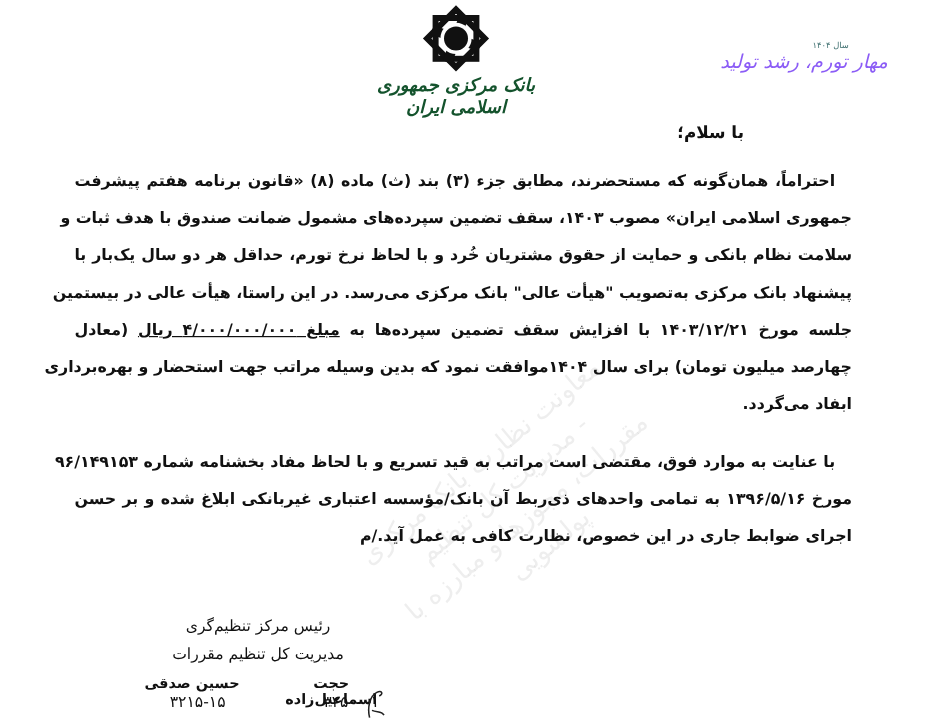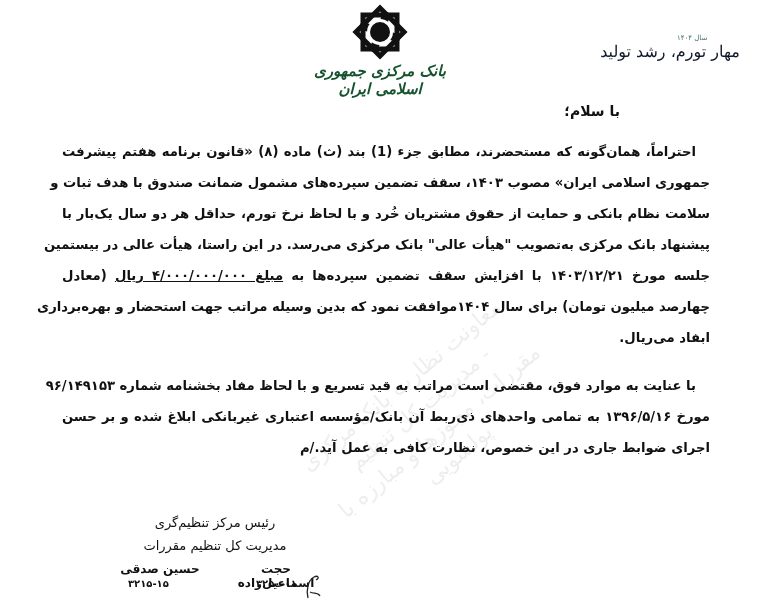--- a/index.html
+++ b/index.html
@@ -43,22 +43,23 @@
       letter-spacing: -0.5px;
     }
     .slogan {
       position: absolute;
       left: 590px;
       top: 42px;
       width: 160px;
       direction: rtl;
       text-align: center;
       font-family: "DejaVu Serif", serif;
+      font-style: italic;
       font-size: 16px;
-      color: #0f172a;
+      color: #8b5cf6;
     }
     .slogan-year {
       position: absolute;
       left: 640px;
       top: 34px;
       font-size: 7px;
       color: #3e6f6f;
       direction: rtl;
       font-family: "DejaVu Sans", sans-serif;
       margin-left: 37px;
@@ -112,23 +113,23 @@
     .sig-name {
       position: absolute;
       direction: rtl;
       text-align: center;
       font-size: 12px;
       font-weight: bold;
     }
     .sig-code {
       position: absolute;
       direction: ltr;
-      text-align: left;
-      font-size: 10px;
-      font-weight: bold;
+      text-align: right;
+      font-size: 13px;
+      font-weight: normal;
     }
     .n1 { left: 226px; top: 562px; width: 100px; }
     .c1 { left: 256px; top: 578px; width: 60px; }
     .n2 { left: 120px; top: 562px; width: 80px; }
     .c2 { left: 128px; top: 578px; width: 60px; }
     .signature-mark {
       position: absolute;
       left: 302px;
       top: 574px;
       width: 24px;
@@ -173,27 +174,27 @@
   <div class="bank-name">بانک مرکزی جمهوری اسلامی ایران</div>
 
   <div class="slogan-year">سال ۱۴۰۴</div>
   <div class="slogan">مهار تورم، رشد تولید</div>
 
   <div class="watermark">معاونت نظارت بانک مرکزی - مدیریت کل تنظیم مقررات، مجوزها و مبارزه با پولشویی</div>
 
   <div class="greeting">با سلام؛</div>
 
   <div class="para p1">
-    <span class="line indent">احتراماً، همان‌گونه که مستحضرند، مطابق جزء (1) بند (ث) ماده (۸) «قانون برنامه هفتم پیشرفت</span>
+    <span class="line indent">احتراماً، همان‌گونه که مستحضرند، مطابق جزء (۳) بند (ث) ماده (۸) «قانون برنامه هفتم پیشرفت</span>
     <span class="line">جمهوری اسلامی ایران» مصوب ۱۴۰۳، سقف تضمین سپرده‌های مشمول ضمانت صندوق با هدف ثبات و</span>
     <span class="line">سلامت نظام بانکی و حمایت از حقوق مشتریان خُرد و با لحاظ نرخ تورم، حداقل هر دو سال یک‌بار با</span>
     <span class="line">پیشنهاد بانک مرکزی به‌تصویب "هیأت عالی" بانک مرکزی می‌رسد. در این راستا، هیأت عالی در بیستمین</span>
     <span class="line"><span>جلسه مورخ ۱۴۰۳/۱۲/۲۱ با افزایش سقف تضمین سپرده‌ها به</span> <span class="underline">مبلغ ۴/۰۰۰/۰۰۰/۰۰۰ ریال</span> <span>(معادل</span></span>
     <span class="line">چهارصد میلیون تومان) برای سال ۱۴۰۴موافقت نمود که بدین وسیله مراتب جهت استحضار و بهره‌برداری</span>
-    <span class="line last">ابفاد می‌ریال.</span>
+    <span class="line last">ابفاد می‌گردد.</span>
   </div>
 
   <div class="para p2">
     <span class="line indent">با عنایت به موارد فوق، مقتضی است مراتب به قید تسریع و با لحاظ مفاد بخشنامه شماره ۹۶/۱۴۹۱۵۳</span>
     <span class="line">مورخ ۱۳۹۶/۵/۱۶ به تمامی واحدهای ذی‌ربط آن بانک/مؤسسه اعتباری غیربانکی ابلاغ شده و بر حسن</span>
     <span class="line last">اجرای ضوابط جاری در این خصوص، نظارت کافی به عمل آید./م</span>
   </div>
 
   <div class="sig-title t1">رئیس مرکز تنظیم‌گری</div>
   <div class="sig-title t2">مدیریت کل تنظیم مقررات</div>

